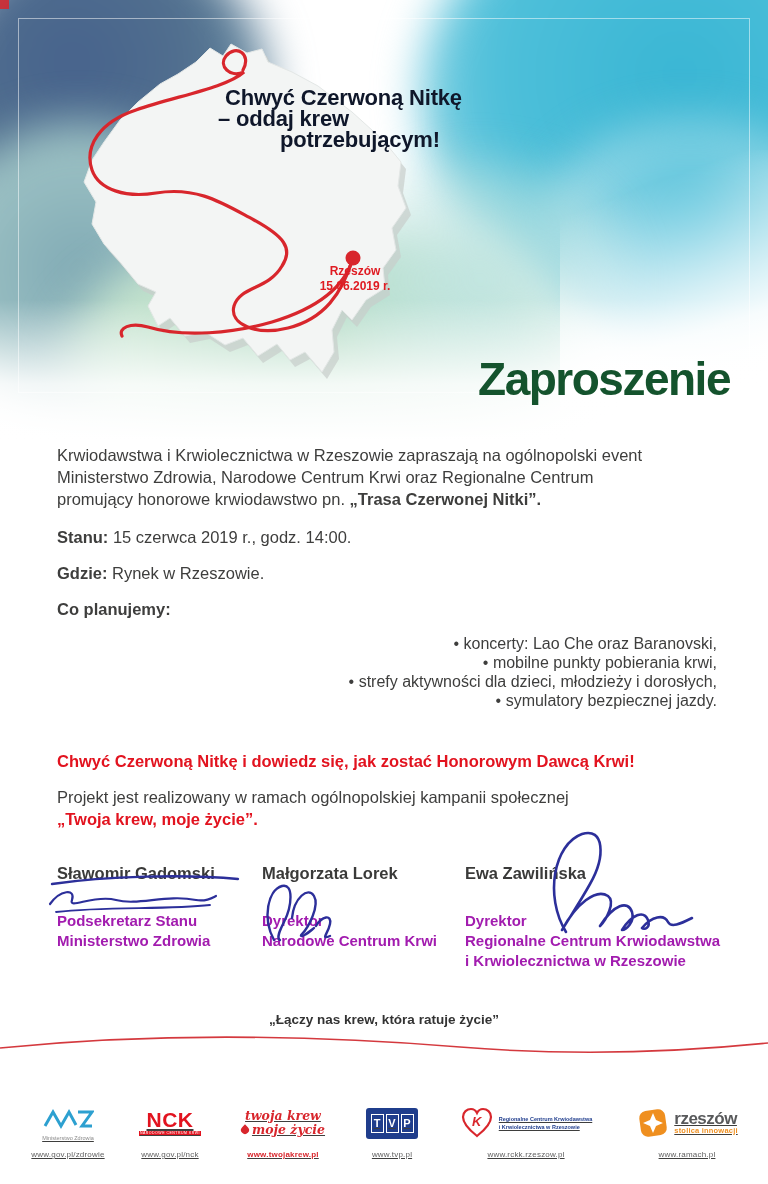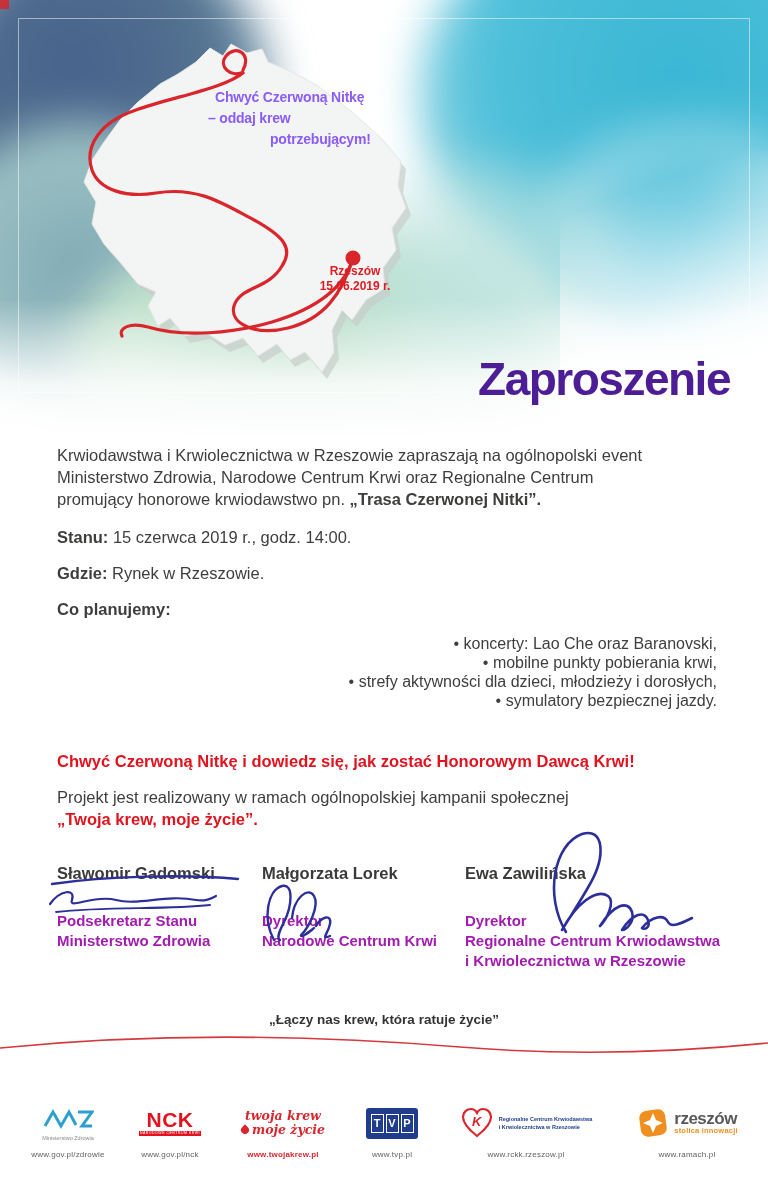--- a/index.html
+++ b/index.html
@@ -26,29 +26,29 @@
     background:radial-gradient(circle at 50% 50%, #bfe4e0 0%, rgba(220,240,238,0) 100%); }
   .header-fade-bottom { position:absolute; left:0; top:300px; width:768px; height:140px;
     background:linear-gradient(to bottom, rgba(255,255,255,0) 0%, rgba(255,255,255,.85) 60%, #fff 100%); }
   .header-fade-right { position:absolute; left:560px; top:150px; width:208px; height:260px;
     background:linear-gradient(160deg, rgba(255,255,255,0) 20%, rgba(255,255,255,.9) 70%, #fff 100%); }
   .frame-line { position:absolute; left:18px; top:18px; width:732px; height:375px;
     border:1px solid rgba(255,255,255,.5); pointer-events:none; }
   .corner-mark { position:absolute; left:0; top:0; width:9px; height:9px; background:#d8262c; opacity:.85; }
 
   .map-svg { position:absolute; left:0; top:0; }
-  .tagline { position:absolute; left:208px; top:87px; font-weight:bold; color:#8b5cf6;
-    font-size:14px; line-height:21px; letter-spacing:-0.2px; }
+  .tagline { position:absolute; left:218px; top:87px; font-weight:bold; color:#0f172a;
+    font-size:22px; line-height:21px; letter-spacing:-0.2px; }
   .tagline .t1 { margin-left:7px; }
   .tagline .t3 { margin-left:62px; }
   .map-label { position:absolute; left:298px; top:264px; width:114px; text-align:center;
     color:#df1b22; font-weight:bold; font-size:12px; line-height:15px; }
 
   .big-title { position:absolute; right:38px; top:352px; font-size:46px; font-weight:bold;
-    color:#4c1d95; letter-spacing:-1.5px; }
+    color:#14532d; letter-spacing:-1.5px; }
 
   
   .bodytext { position:absolute; left:57px; top:444px; width:660px; font-size:16.5px; line-height:22px; }
   .bodytext .b { font-weight:bold; }
   .mb16 { margin-bottom:16px; }
   .mb14 { margin-bottom:14px; }
   .bullets { list-style:none; margin-top:14px;text-align:right; }
   .bullets li { line-height:19px; font-size:16px; }
   .cta { margin-top:40px; color:#e2131f; font-weight:bold; }
   .campaign { color:#e2131f; font-weight:bold; }
@@ -60,21 +60,21 @@
   .sign-col .roles { margin-top:28px; font-size:15px; font-weight:bold; line-height:20px; color:#a21caf; }
   .sig { position:absolute; pointer-events:none; }
 
   .quote { position:absolute; left:0; top:1012px; width:768px; text-align:center;
     font-size:13.5px; font-weight:bold; color:#333; }
 
   .wave { position:absolute; left:0; top:1026px; }
 
   
   .logos { position:absolute; left:0; top:1104px; width:768px; height:80px; }
-  .logo { position:absolute; text-align:center; }
+  .logo { position:absolute; text-align:center;text-decoration:underline; }
   .icon-zone { height:38px; display:flex; align-items:center; justify-content:center; }
   .url { font-size:8px; color:#5f5f5f; margin-top:8px; letter-spacing:.2px; }
   .url.red { color:#d8262c; font-weight:bold; }
 
   .mz-label { font-size:5.5px; color:#8a8a8a; margin-top:1px; }
   .mz-wrap { display:inline-block; }
 
   .nck-text { font-size:21px; font-weight:bold; color:#e2131f; line-height:20px; letter-spacing:.5px; }
   .nck-bar { height:5px; background:#e2131f; color:#fff; font-size:3.5px; line-height:5px;
     overflow:hidden; letter-spacing:.5px; margin-top:1px; }

